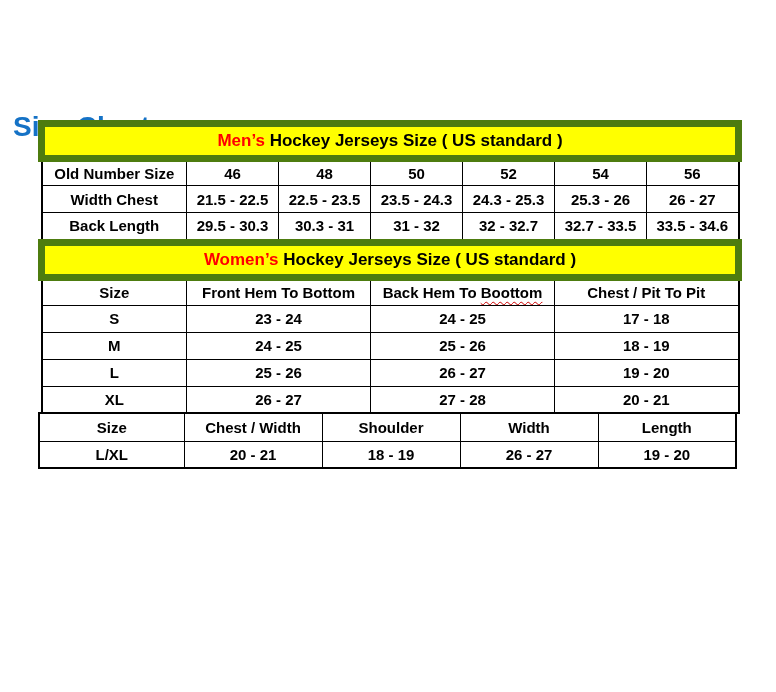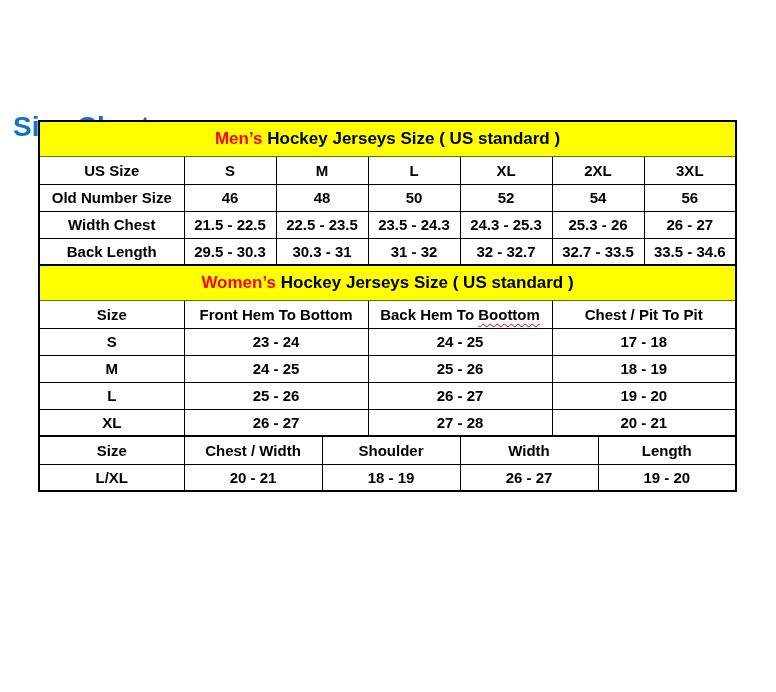--- a/index.html
+++ b/index.html
@@ -37,21 +37,21 @@
     vertical-align: middle;
     font-size: 15px;
     font-weight: 700;
     padding: 0 2px;
     height: 27px;
     overflow: hidden;
     white-space: nowrap;
   }
   tr.band td {
     background: #FFFF00;
-    border: 1px solid #4d7c0f;
+    border: 7px solid #4d7c0f;
     height: 35px;
     font-size: 17px;
   }
   tr.hdr td { height: 28px; }
   .hl-red { color: #FF0000; }
   .misspelled {
     text-decoration: underline wavy #CC0000 1px;
     text-underline-offset: 3px;
     text-decoration-skip-ink: none;
   }
@@ -69,29 +69,20 @@
         <col style="width:92px">
         <col style="width:92px">
         <col style="width:92px">
         <col style="width:92px">
         <col style="width:92px">
         <col style="width:92px">
     </colgroup>
     <tbody>
         <tr class="band">
       <td colspan="7"><span class="hl-red">Men’s</span><span> Hockey Jerseys Size ( US standard )</span></td>
-    </tr>
-    <tr class="hdr">
-      <td>US Size</td>
-      <td>S</td>
-      <td>M</td>
-      <td>L</td>
-      <td>XL</td>
-      <td>2XL</td>
-      <td>3XL</td>
     </tr>
     <tr>
       <td>Old Number Size</td>
       <td>46</td>
       <td>48</td>
       <td>50</td>
       <td>52</td>
       <td>54</td>
       <td>56</td>
     </tr>

